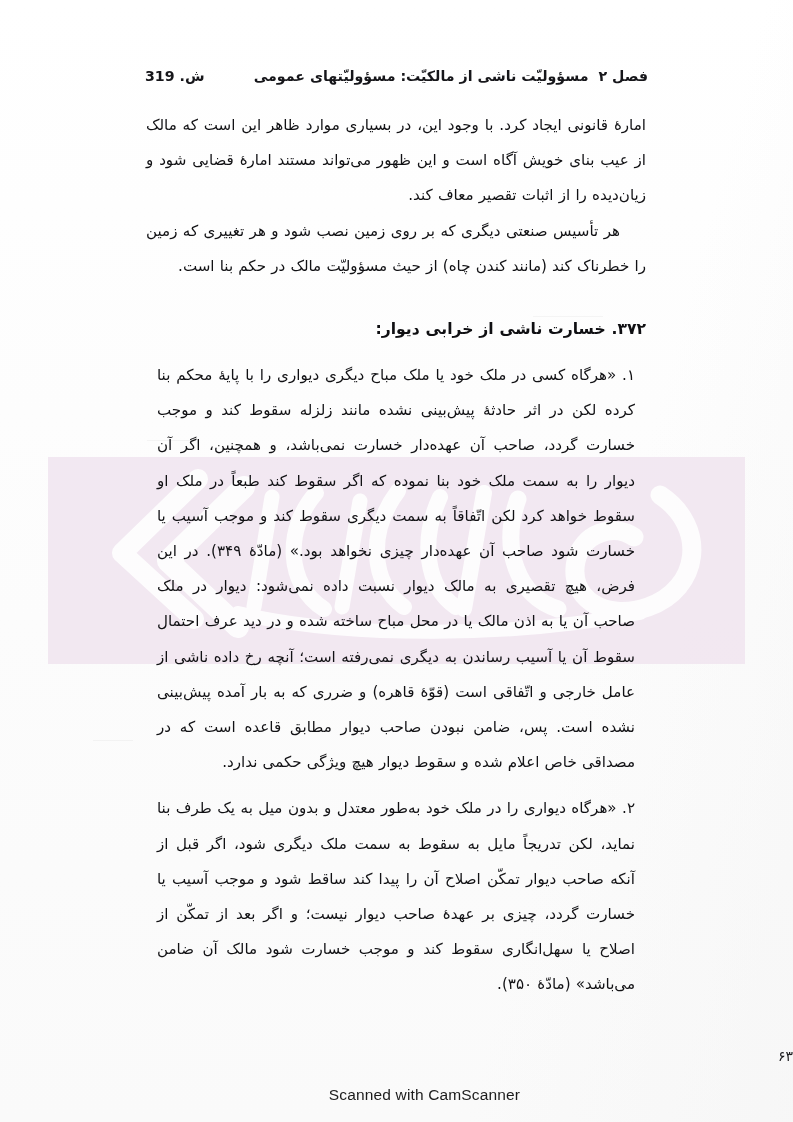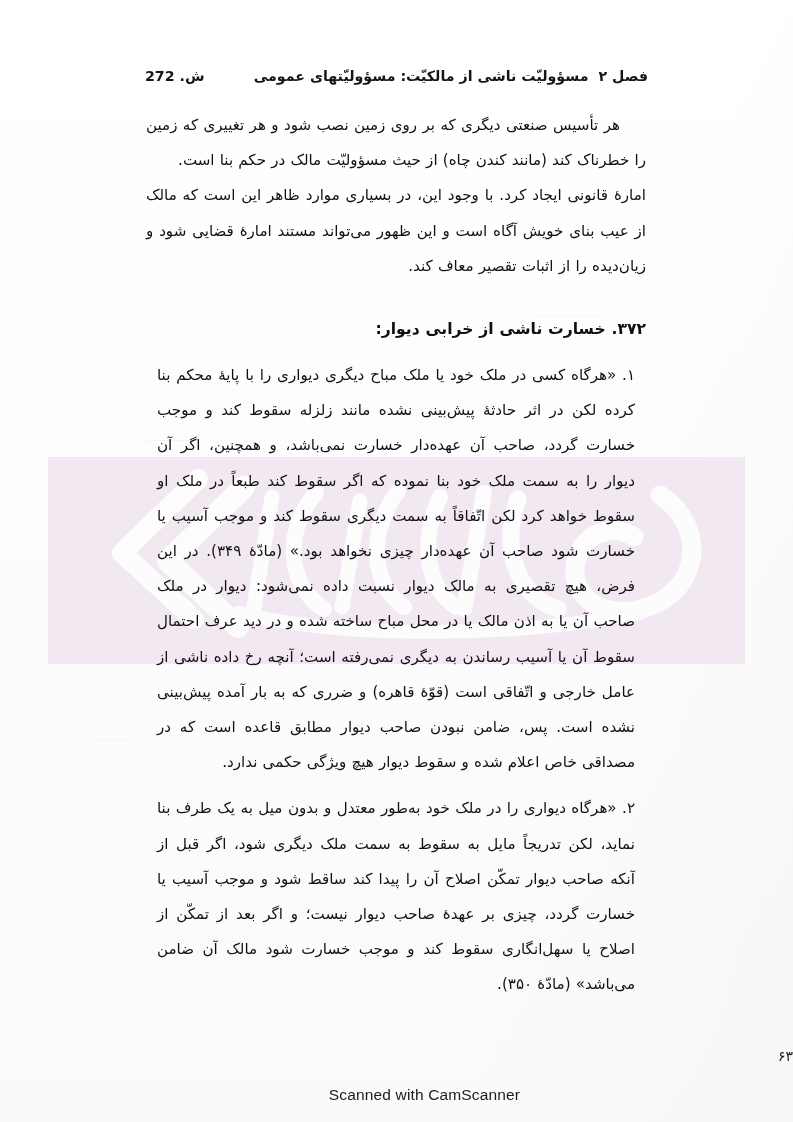--- a/index.html
+++ b/index.html
@@ -185,28 +185,28 @@
         <path d="M190 156 C 300 182, 470 180, 592 156" stroke-width="14"></path>
       </g>
     </svg>
   </div>
 
   <div class="content">
 
     <div class="runhead">
       <span class="rh-chapter">فصل ۲</span>
       <span class="rh-title">مسؤولیّت ناشی از مالکیّت: مسؤولیّتهای عمومی</span>
-      <span class="rh-number">ش. 272</span>
+      <span class="rh-number">ش. 319</span>
     </div>
 
     <div class="textblock">
 
+      <p class="para">امارهٔ قانونی ایجاد کرد. با وجود این، در بسیاری موارد ظاهر این است که مالک از عیب بنای خویش آگاه است و این ظهور می‌تواند مستند امارهٔ قضایی شود و زیان‌دیده را از اثبات تقصیر معاف کند.</p>
+
       <p class="para indent">هر تأسیس صنعتی دیگری که بر روی زمین نصب شود و هر تغییری که زمین را خطرناک کند (مانند کندن چاه) از حیث مسؤولیّت مالک در حکم بنا است.</p>
-
-      <p class="para">امارهٔ قانونی ایجاد کرد. با وجود این، در بسیاری موارد ظاهر این است که مالک از عیب بنای خویش آگاه است و این ظهور می‌تواند مستند امارهٔ قضایی شود و زیان‌دیده را از اثبات تقصیر معاف کند.</p>
 
       <div class="spacer-md"></div>
 
       <h2 class="section-heading">۳۷۲. خسارت ناشی از خرابی دیوار:</h2>
 
 
       <p class="numbered">۱. «هرگاه کسی در ملک خود یا ملک مباح دیگری دیواری را با پایهٔ محکم بنا کرده لکن در اثر حادثهٔ پیش‌بینی نشده مانند زلزله سقوط کند و موجب خسارت گردد، صاحب آن عهده‌دار خسارت نمی‌باشد، و همچنین، اگر آن دیوار را به سمت ملک خود بنا نموده که اگر سقوط کند طبعاً در ملک او سقوط خواهد کرد لکن اتّفاقاً به سمت دیگری سقوط کند و موجب آسیب یا خسارت شود صاحب آن عهده‌دار چیزی نخواهد بود.» (مادّهٔ ۳۴۹). در این فرض، هیچ تقصیری به مالک دیوار نسبت داده نمی‌شود: دیوار در ملک صاحب آن یا به اذن مالک یا در محل مباح ساخته شده و در دید عرف احتمال سقوط آن یا آسیب رساندن به دیگری نمی‌رفته است؛ آنچه رخ داده ناشی از عامل خارجی و اتّفاقی است (قوّهٔ قاهره) و ضرری که به بار آمده پیش‌بینی نشده است. پس، ضامن نبودن صاحب دیوار مطابق قاعده است که در مصداقی خاص اعلام شده و سقوط دیوار هیچ ویژگی حکمی ندارد.</p>
 
       <p class="numbered">۲. «هرگاه دیواری را در ملک خود به‌طور معتدل و بدون میل به یک طرف بنا نماید، لکن تدریجاً مایل به سقوط به سمت ملک دیگری شود، اگر قبل از آنکه صاحب دیوار تمکّن اصلاح آن را پیدا کند ساقط شود و موجب آسیب یا خسارت گردد، چیزی بر عهدهٔ صاحب دیوار نیست؛ و اگر بعد از تمکّن از اصلاح یا سهل‌انگاری سقوط کند و موجب خسارت شود مالک آن ضامن می‌باشد» (مادّهٔ ۳۵۰).</p>
 

